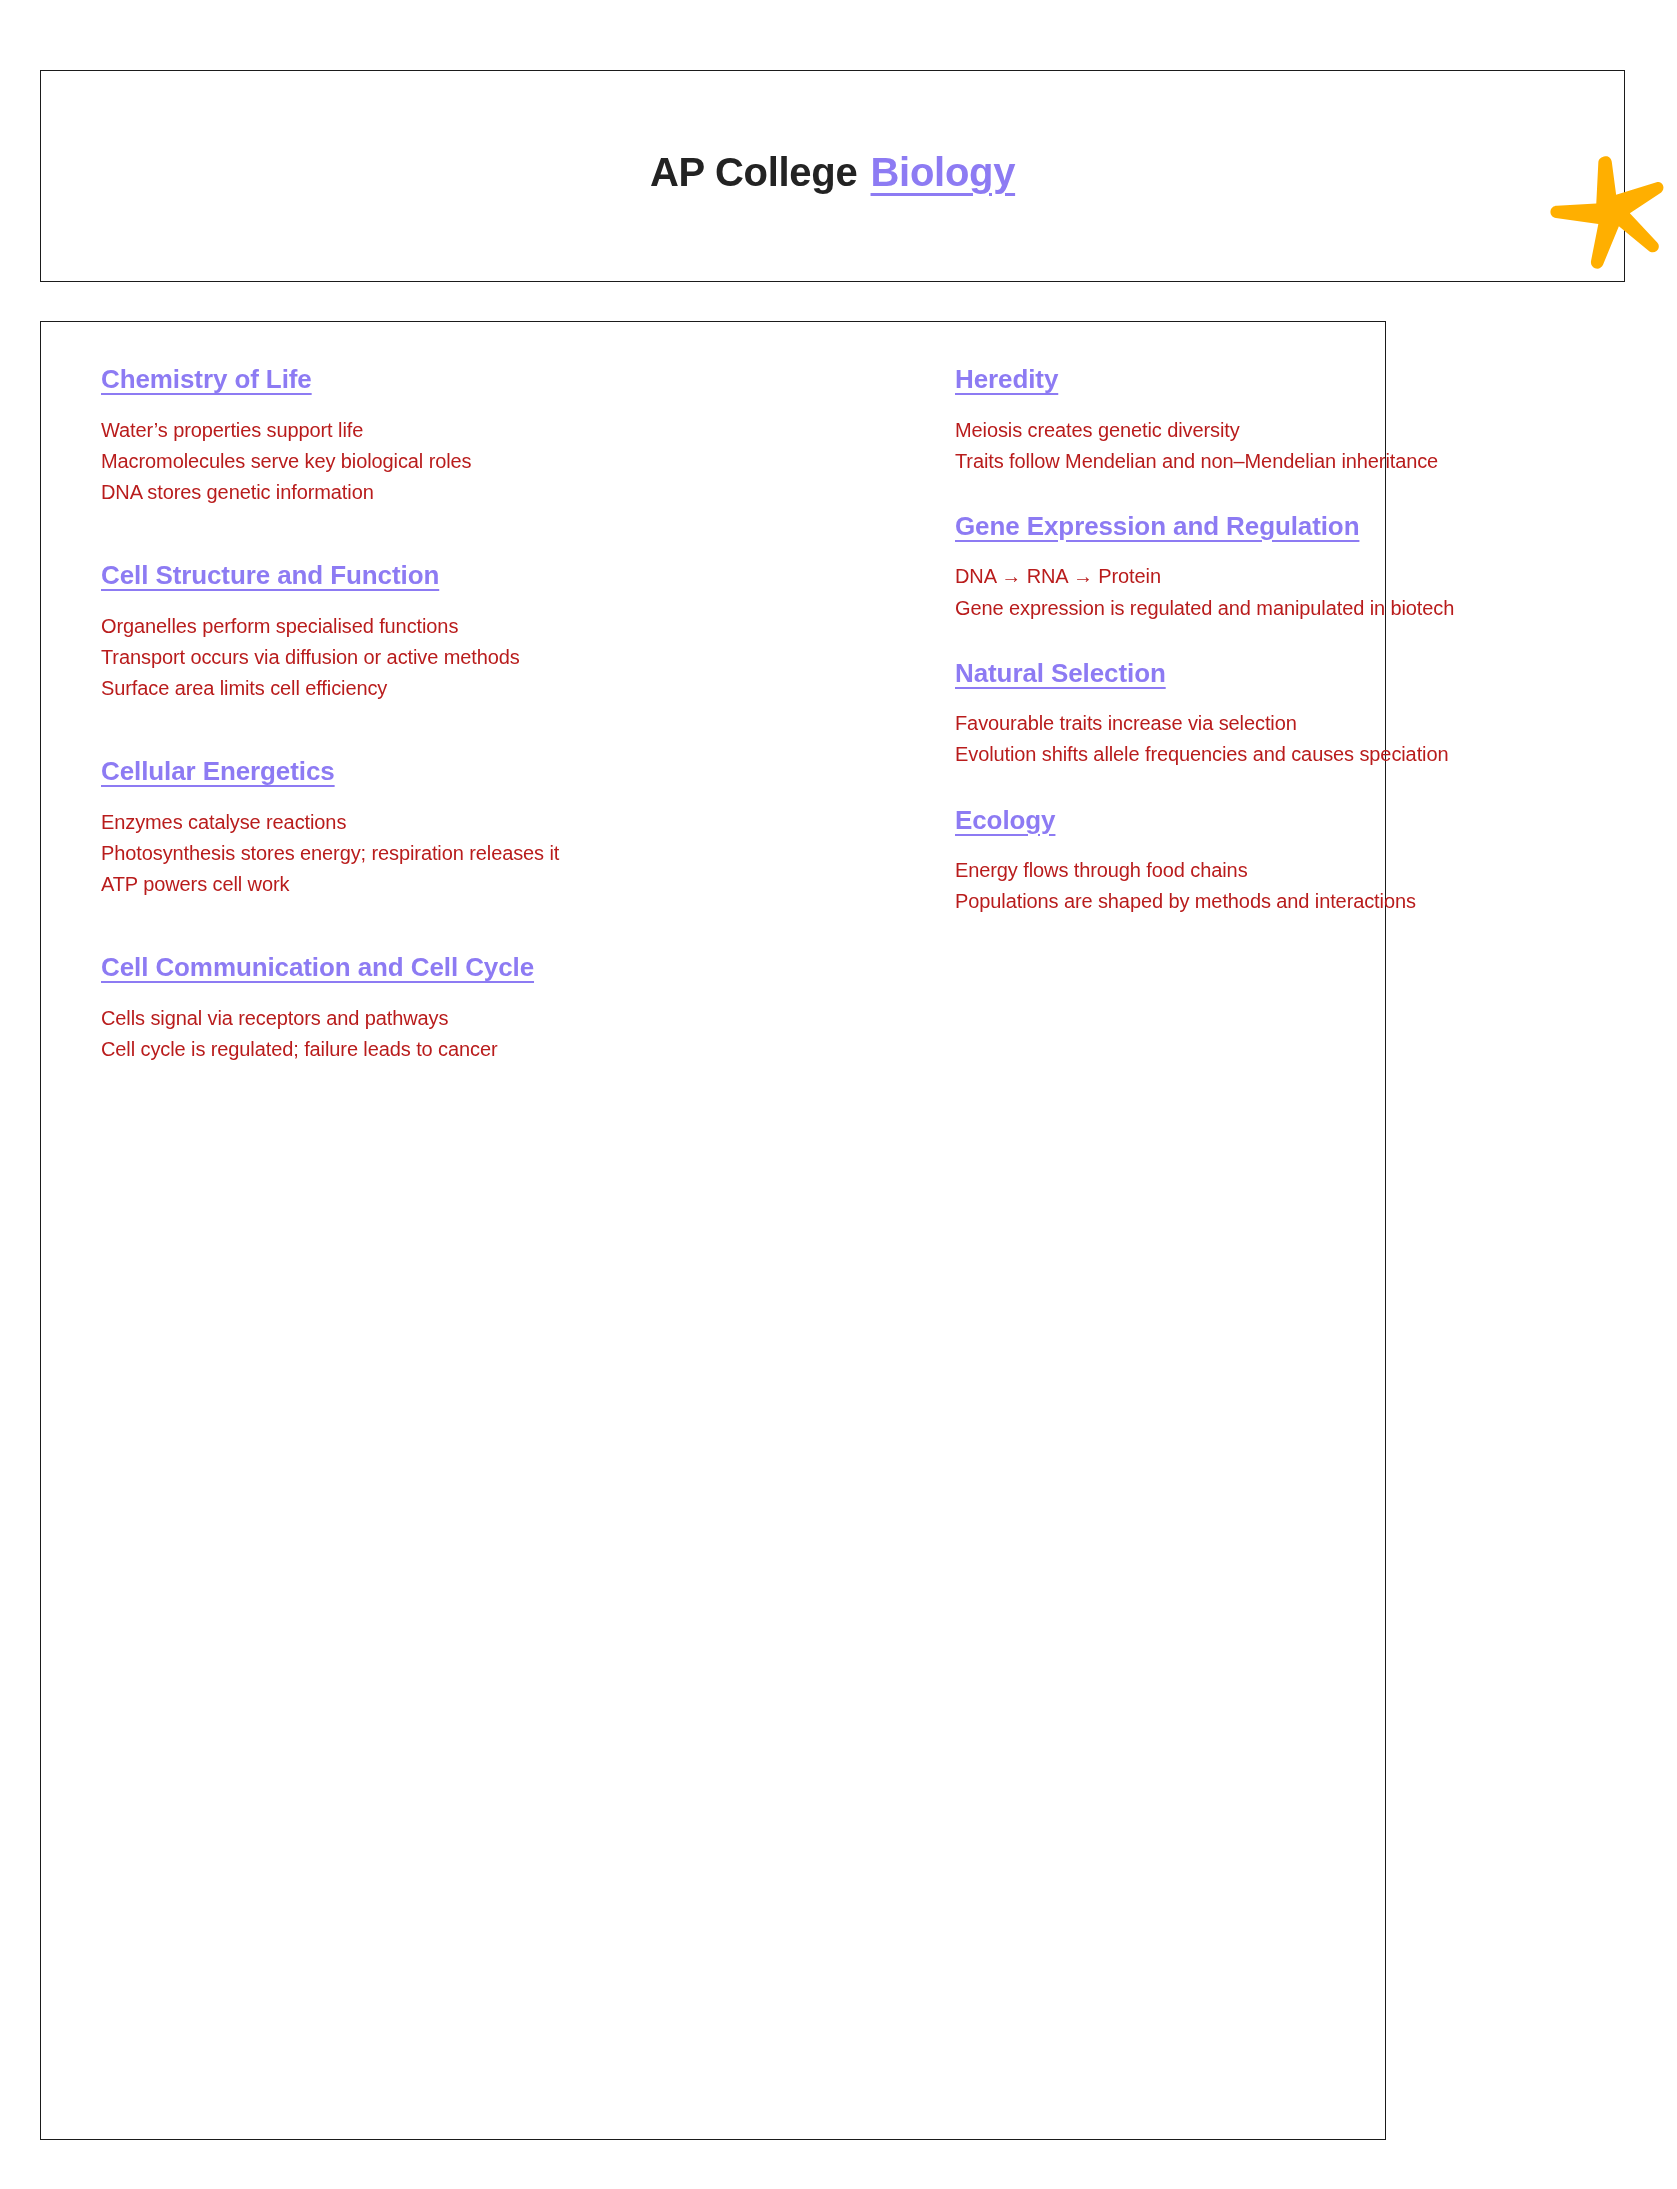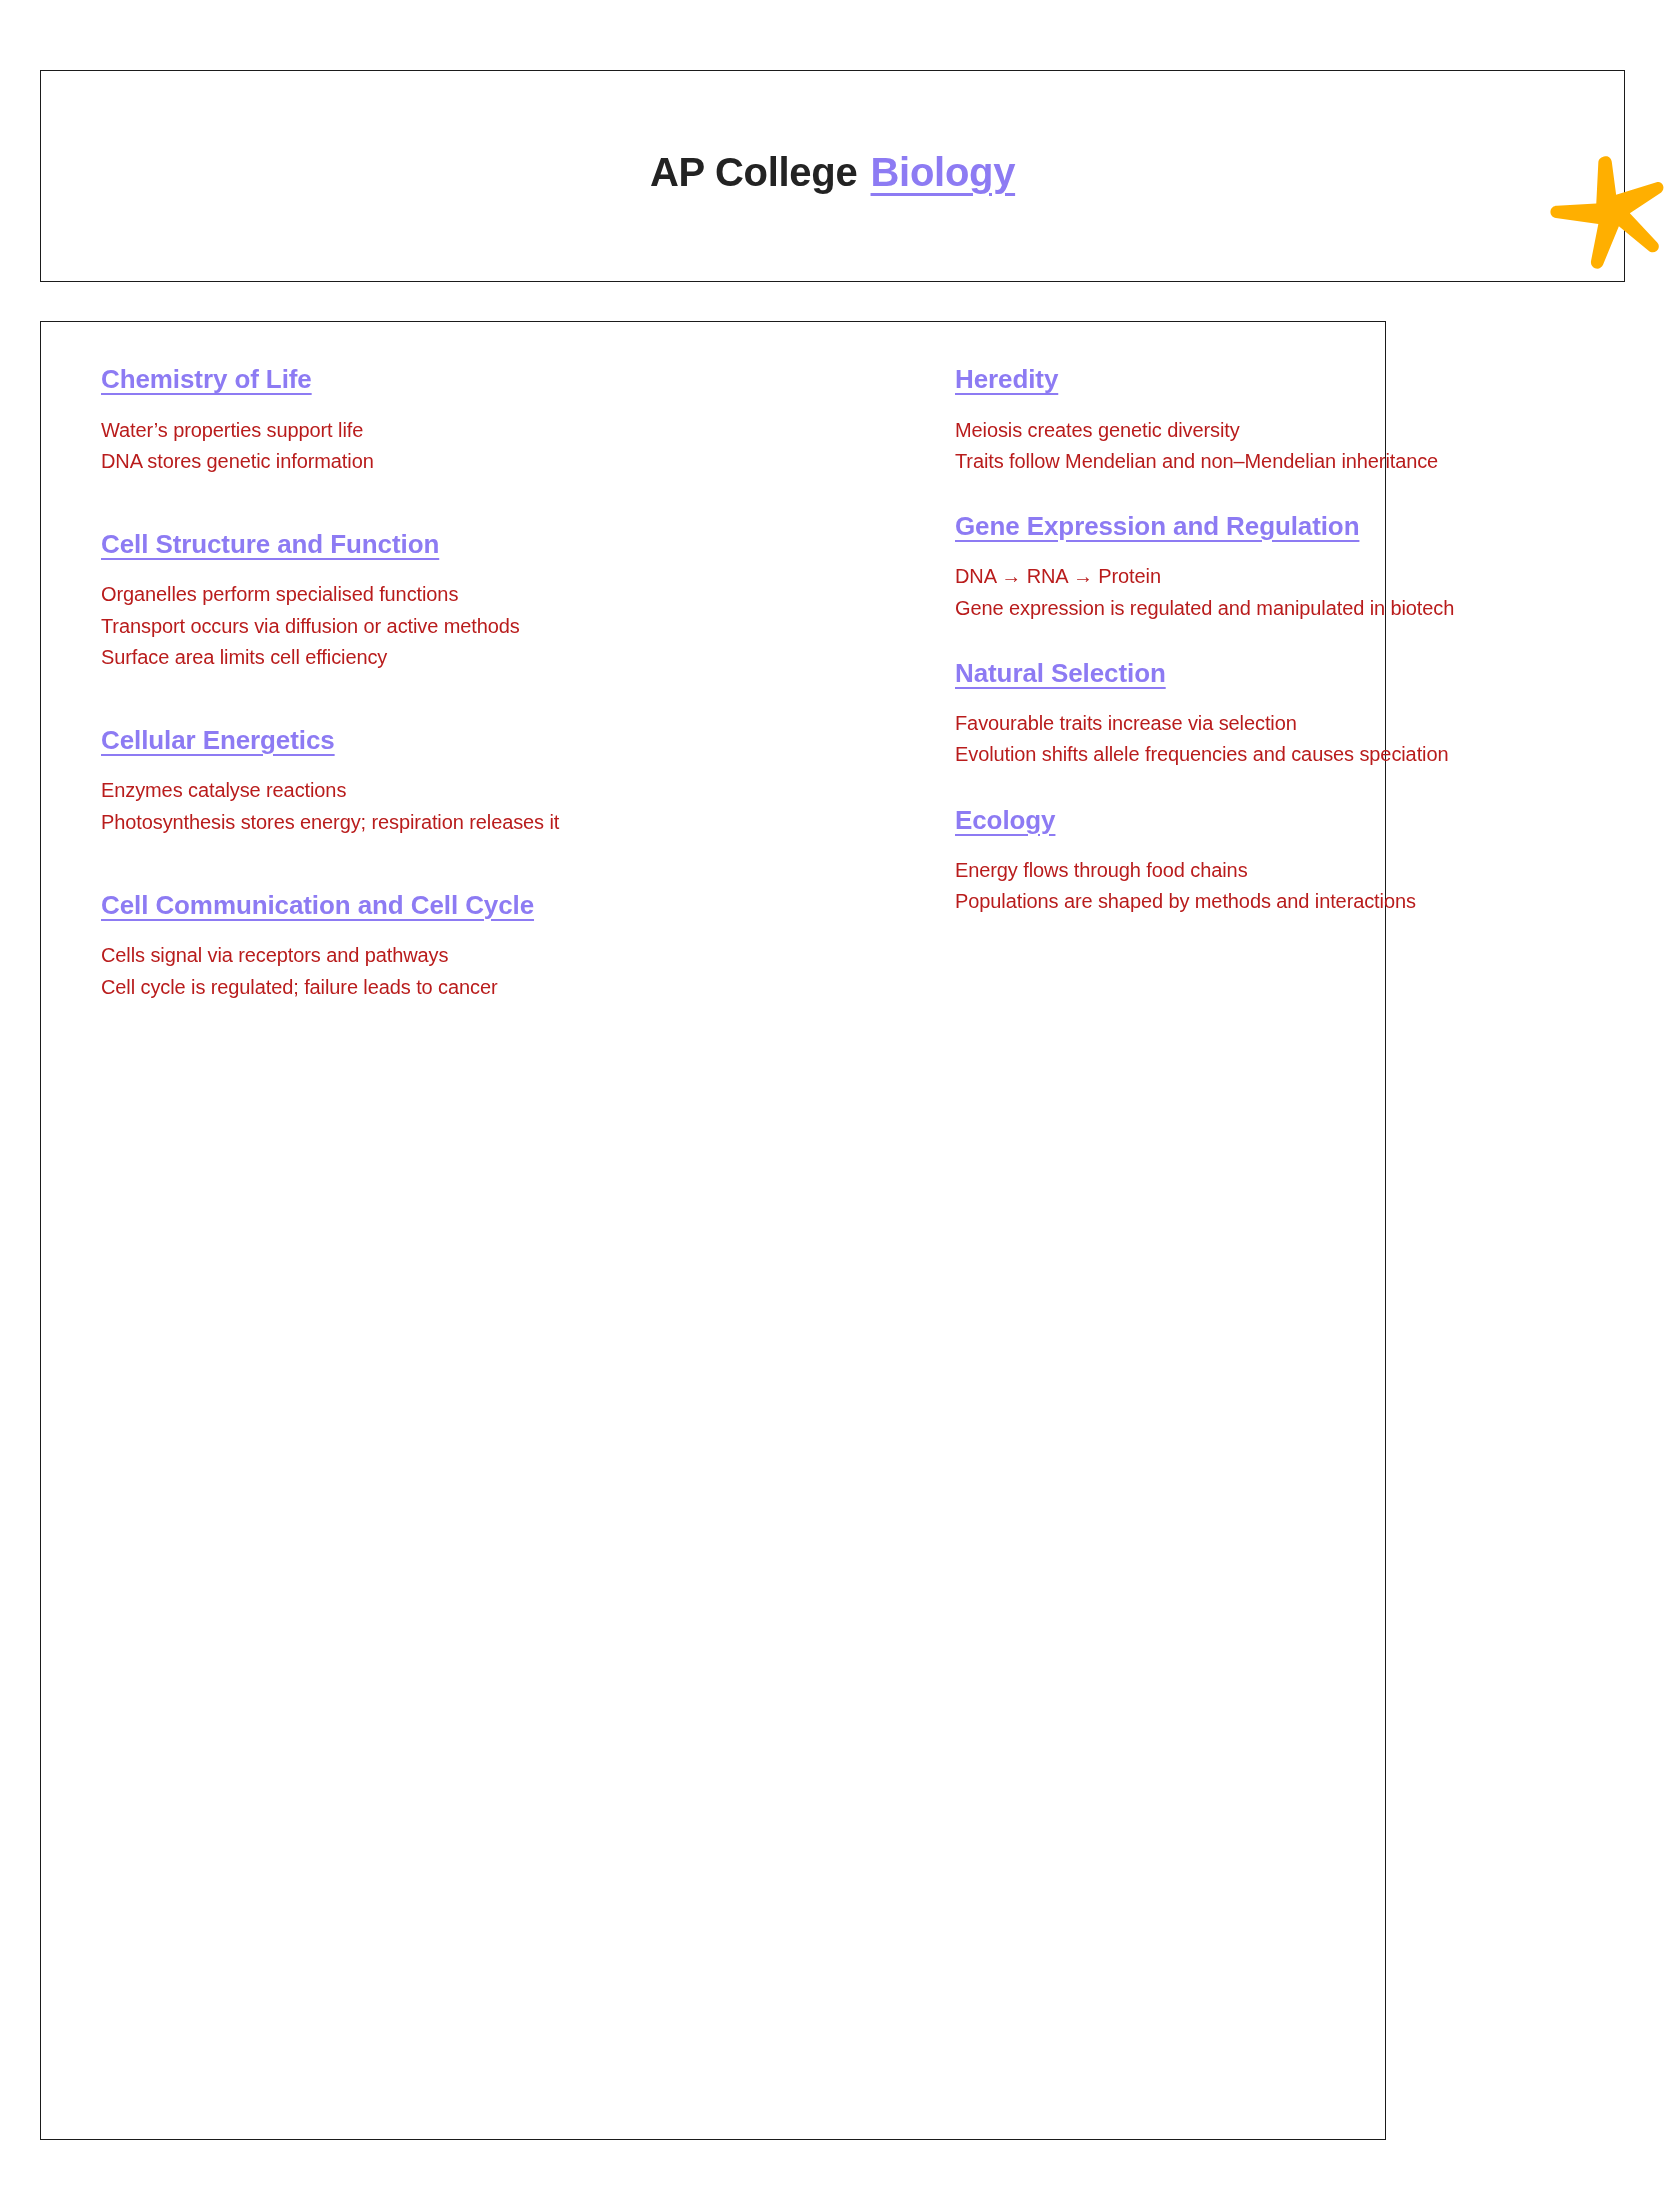--- a/index.html
+++ b/index.html
@@ -144,38 +144,40 @@
 
   <div class="body-box">
     <div class="columns">
 
       <div class="col-left">
 
         <div class="section">
           <div><span class="section-heading">Chemistry of Life</span></div>
           <div class="section-body">
             <span class="line">Water’s properties support life</span>
+            <span class="line">Macromolecules serve key biological roles</span>
             <span class="line">DNA stores genetic information</span>
           </div>
         </div>
 
         <div class="section">
           <div><span class="section-heading">Cell Structure and Function</span></div>
           <div class="section-body">
             <span class="line">Organelles perform specialised functions</span>
             <span class="line">Transport occurs via diffusion or active methods</span>
             <span class="line">Surface area limits cell efficiency</span>
           </div>
         </div>
 
         <div class="section">
           <div><span class="section-heading">Cellular Energetics</span></div>
           <div class="section-body">
             <span class="line">Enzymes catalyse reactions</span>
             <span class="line">Photosynthesis stores energy; respiration releases it</span>
+            <span class="line">ATP powers cell work</span>
           </div>
         </div>
 
         <div class="section">
           <div><span class="section-heading">Cell Communication and Cell Cycle</span></div>
           <div class="section-body">
             <span class="line">Cells signal via receptors and pathways</span>
             <span class="line">Cell cycle is regulated; failure leads to cancer</span>
           </div>
         </div>

